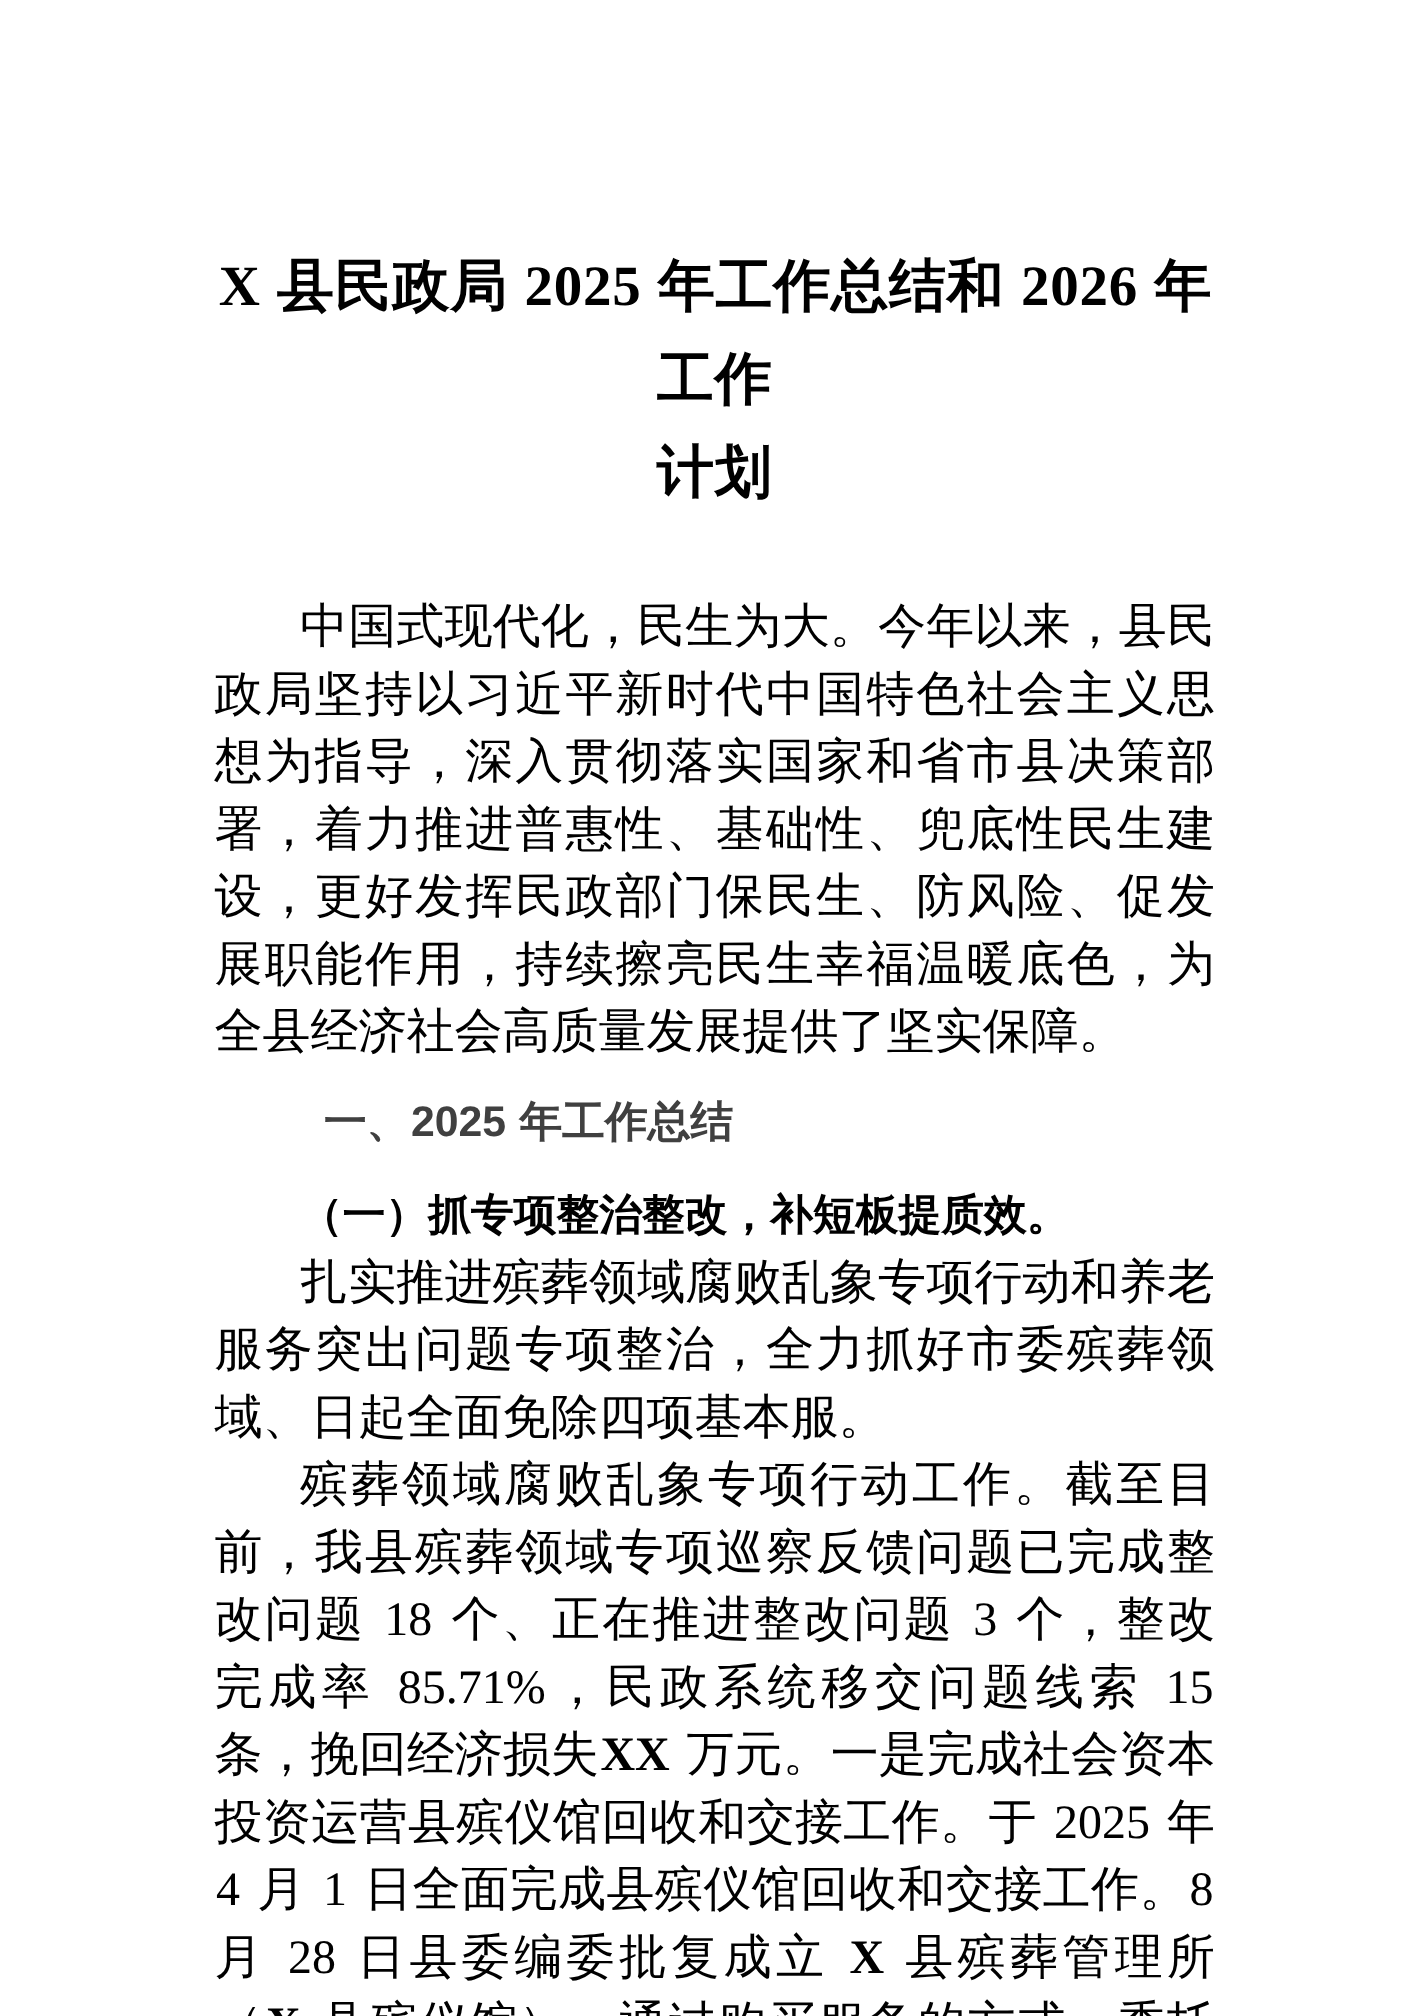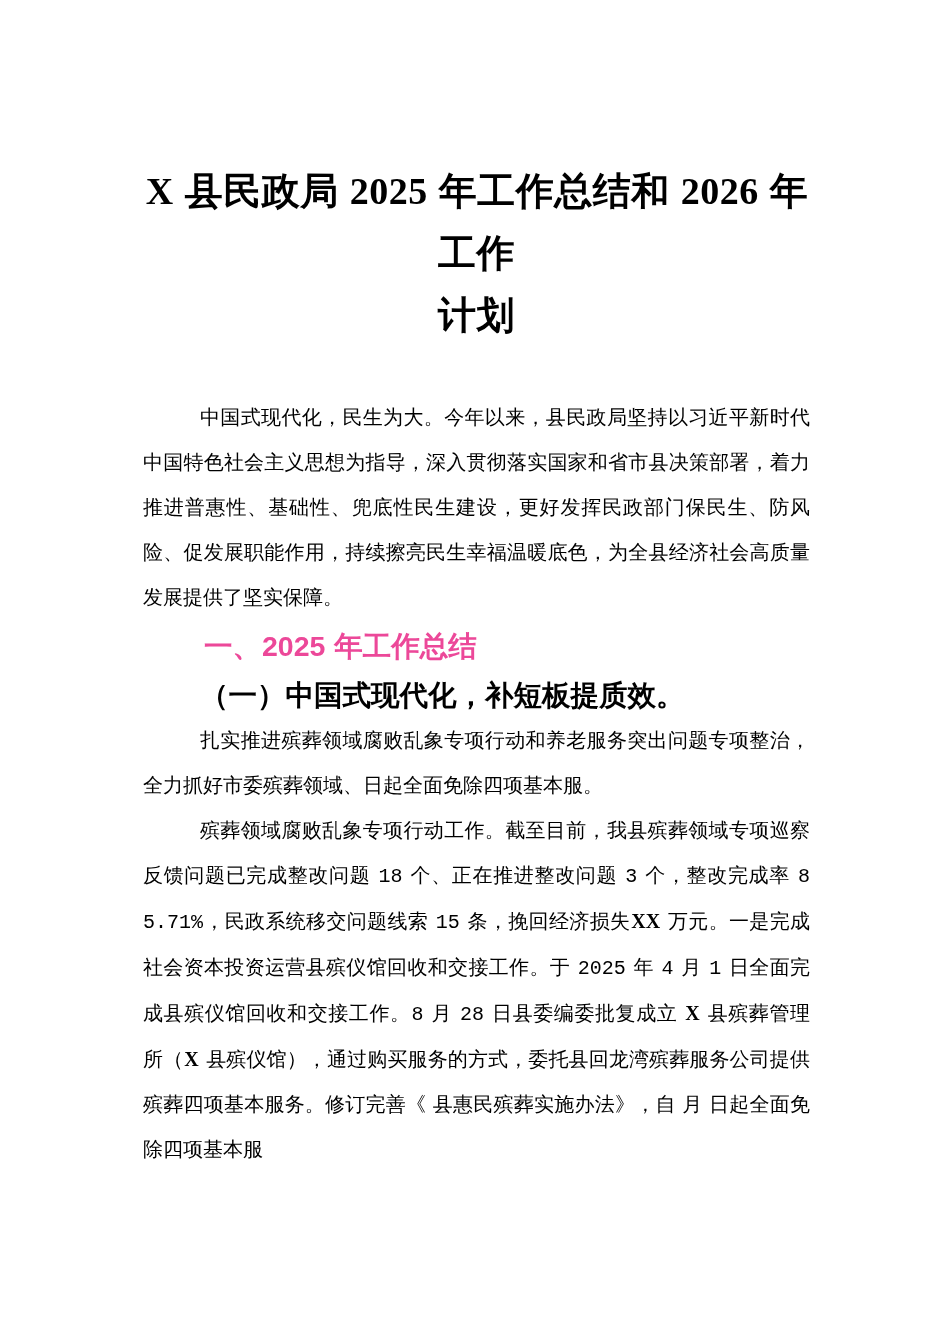--- a/index.html
+++ b/index.html
@@ -44,21 +44,21 @@
     margin: 0;
     padding-top: 160px;
     color: #000000;
     white-space: normal;
     word-break: break-all;
   }
 
   
   .para {
     font-family: "DejaVu Serif", "Liberation Serif", serif;
-    font-size: 20px;
+    font-size: 32px;
     line-height: 45px;
     text-align: justify;
     text-align-last: left;
     text-justify: inter-ideograph;
     margin: 0;
     text-indent: 57px;          
     color: #000000;
     word-break: break-all;
     letter-spacing: 0px;
   }
@@ -66,42 +66,42 @@
   .para.first-body {
     margin-top: 49px;
   }
 
   
   .heading-1 {
     font-family: "Liberation Sans", "DejaVu Sans", sans-serif;
     font-weight: bold;
     font-size: 28.5px;
     line-height: 45px;
-    margin: 4px;
+    margin: 16px;
     text-indent: 57px;
     text-align: left;
-    color: #ec4899;
+    color: #404040;
     letter-spacing: 0px;
   }
 
   
   .heading-2 {
     font-family: "DejaVu Serif", "Liberation Serif", serif;
     font-size: 28.5px;
     line-height: 45px;
     margin: 0;
     text-indent: 57px;
     text-align: left;
     color: #000000;
     word-break: break-all;
   }
 
   
   .lat {
-    font-family: Liberation Mono, monospace;
+    font-family: Liberation Serif, serif;
     padding: 0 1px;
   }
   .lat-b {
     font-family: Liberation Serif, serif;
     font-weight: bold;
     padding: 0 1px;
   }
   .heading-1 .lat {
     font-family: "Liberation Sans", "DejaVu Sans", sans-serif;
     font-weight: bold;
@@ -116,20 +116,20 @@
 
 <div class="page">
   <div class="content">
 
     <h1 class="doc-title"><span class="lat">X</span> 县民政局 <span class="lat">2025</span> 年工作总结和 <span class="lat">2026</span> 年工作<br>计划</h1>
 
     <p class="para first-body">中国式现代化，民生为大。今年以来，县民政局坚持以习近平新时代中国特色社会主义思想为指导，深入贯彻落实国家和省市县决策部署，着力推进普惠性、基础性、兜底性民生建设，更好发挥民政部门保民生、防风险、促发展职能作用，持续擦亮民生幸福温暖底色，为全县经济社会高质量发展提供了坚实保障。</p>
 
     <h2 class="heading-1">一、<span class="lat">2025</span> 年工作总结</h2>
 
-    <h3 class="heading-2">（一）中国式现代化，补短板提质效。</h3>
+    <h3 class="heading-2">（一）抓专项整治整改，补短板提质效。</h3>
 
     <p class="para">扎实推进殡葬领域腐败乱象专项行动和养老服务突出问题专项整治，全力抓好市委殡葬领域、日起全面免除四项基本服。</p>
 
     <p class="para">殡葬领域腐败乱象专项行动工作。截至目前，我县殡葬领域专项巡察反馈问题已完成整改问题 <span class="lat">18</span> 个、正在推进整改问题 <span class="lat">3</span> 个，整改完成率 <span class="lat">85.71%</span>，民政系统移交问题线索 <span class="lat">15</span> 条，挽回经济损失<span class="lat-b">XX</span> 万元。一是完成社会资本投资运营县殡仪馆回收和交接工作。于 <span class="lat">2025</span> 年 <span class="lat">4</span> 月 <span class="lat">1</span> 日全面完成县殡仪馆回收和交接工作。<span class="lat">8</span> 月 <span class="lat">28</span> 日县委编委批复成立 <span class="lat-b">X</span> 县殡葬管理所（<span class="lat-b">X</span> 县殡仪馆），通过购买服务的方式，委托县回龙湾殡葬服务公司提供殡葬四项基本服务。修订完善《 县惠民殡葬实施办法》，自  月  日起全面免除四项基本服</p>
 
   </div>
 </div>
 
 </body></html>

